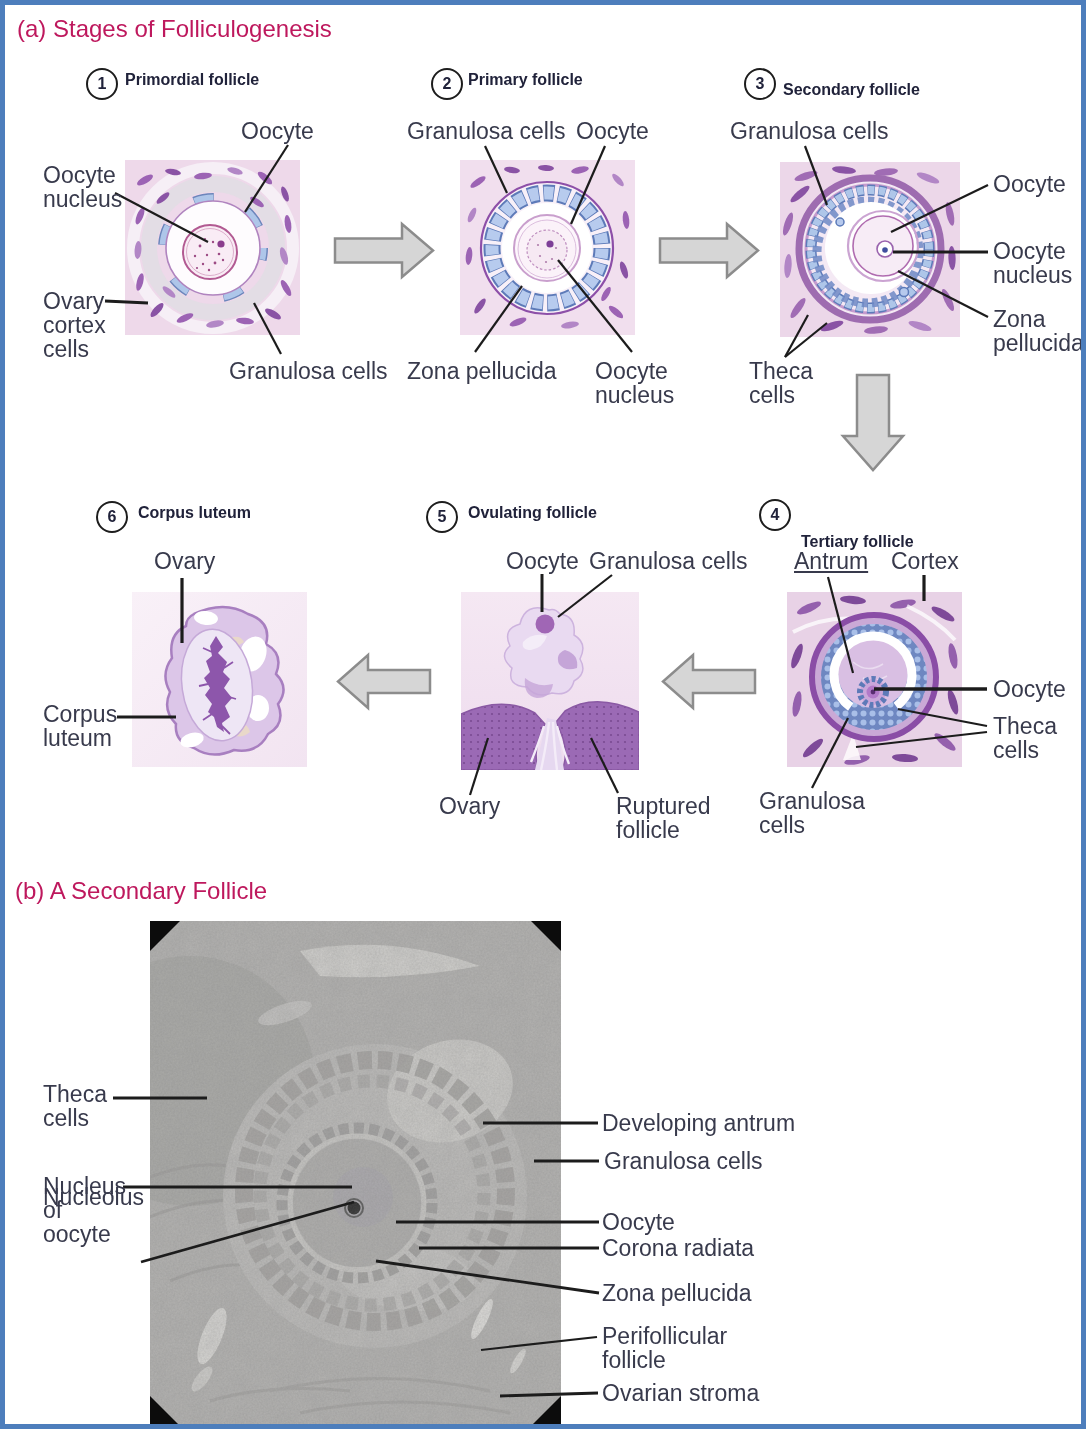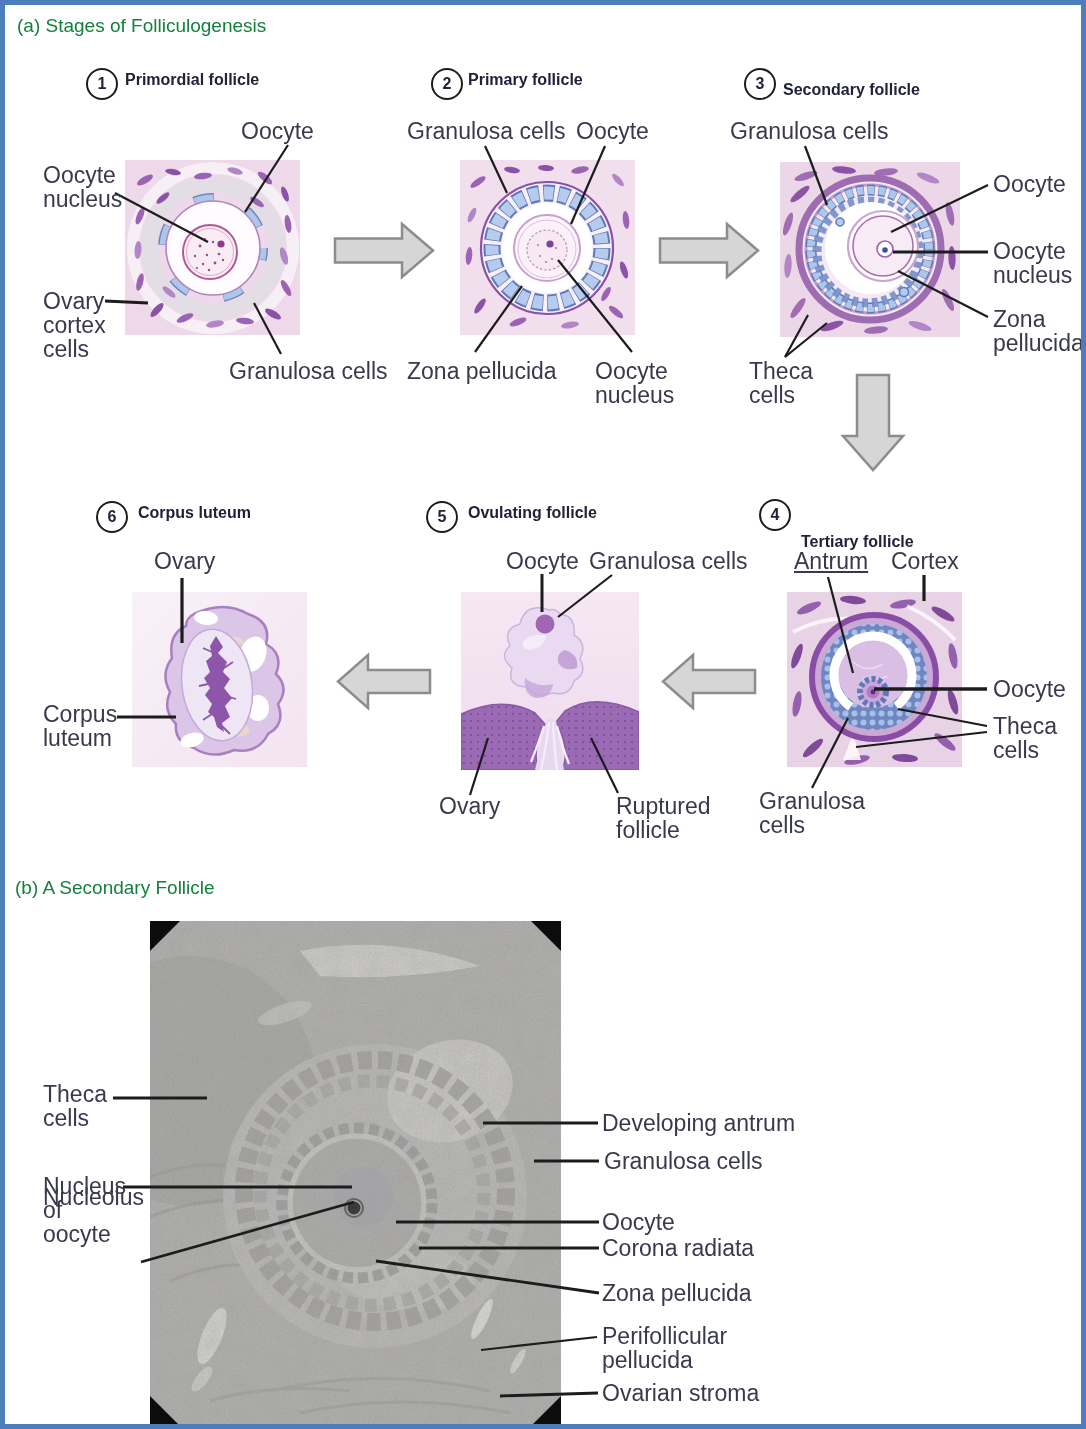--- a/index.html
+++ b/index.html
@@ -6,21 +6,21 @@
   .fig{
     position:relative;
     width:1086px;height:1429px;
     box-sizing:border-box;
     border:5px solid #4d7ebc;
     background:#ffffff;
     font-family:"Liberation Sans","DejaVu Sans",sans-serif;
     overflow:hidden;
   }
   .abs{position:absolute;}
-  .sec-title{font-size:19px;color:#15803d;white-space:nowrap;}
+  .sec-title{font-size:24px;color:#be185d;white-space:nowrap;}
   .num-circle{
     width:28px;height:28px;border:2.4px solid #1d1d1d;border-radius:50%;
     display:flex;align-items:center;justify-content:center;
     font-size:16px;font-weight:bold;color:#20223a;background:#fff;
   }
   .stage-title{font-size:16px;font-weight:bold;color:#20223a;white-space:nowrap;}
   .lbl{font-size:23px;line-height:24px;color:#383a4c;}
   .nowrap{white-space:nowrap;}
   svg{display:block;}
   .overlay{pointer-events:none;}
@@ -371,16 +371,16 @@
   <div class="abs lbl" style="left:38px;top:697px;width:76px;">Corpus luteum</div>
 
   <div class="abs lbl" style="left:38px;top:1077px;width:64px;">Theca cells</div>
   <div class="abs lbl" style="left:38px;top:1169px;width:92px;">Nucleus of oocyte</div>
   <div class="abs lbl nowrap" style="left:38px;top:1180px;">Nucleolus</div>
   <div class="abs lbl nowrap" style="left:597px;top:1106px;">Developing antrum</div>
   <div class="abs lbl nowrap" style="left:599px;top:1144px;">Granulosa cells</div>
   <div class="abs lbl nowrap" style="left:597px;top:1205px;">Oocyte</div>
   <div class="abs lbl nowrap" style="left:597px;top:1231px;">Corona radiata</div>
   <div class="abs lbl nowrap" style="left:597px;top:1276px;">Zona pellucida</div>
-  <div class="abs lbl" style="left:597px;top:1319px;width:112px;">Perifollicular pellucida</div>
+  <div class="abs lbl" style="left:597px;top:1319px;width:112px;">Perifollicular follicle</div>
   <div class="abs lbl nowrap" style="left:597px;top:1376px;">Ovarian stroma</div>
 
 </div>
 
 </body></html>

